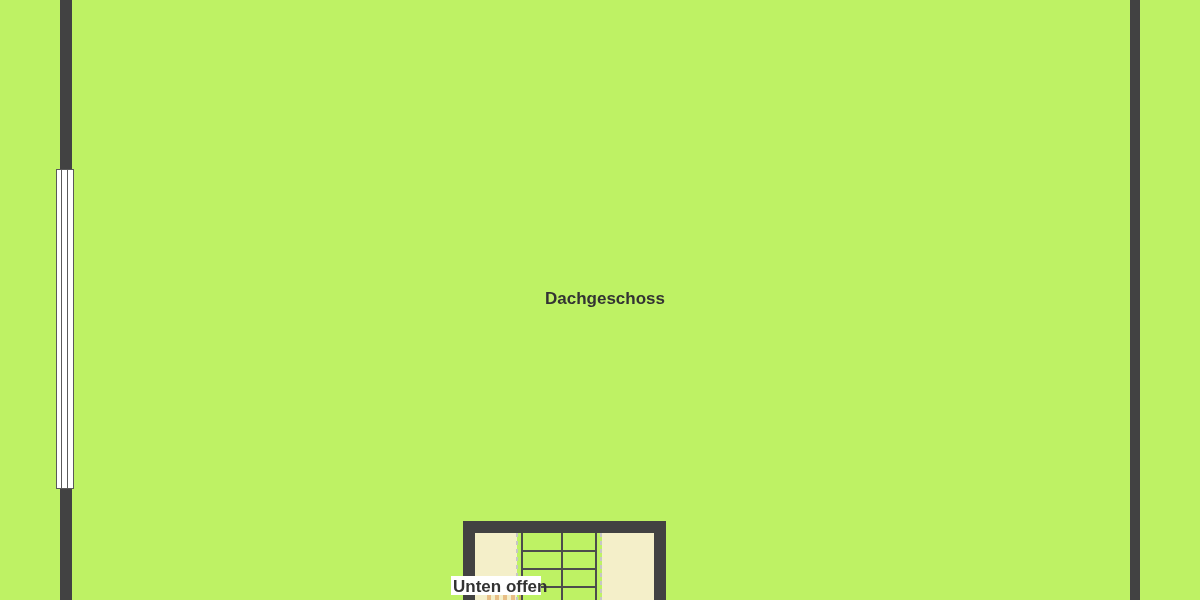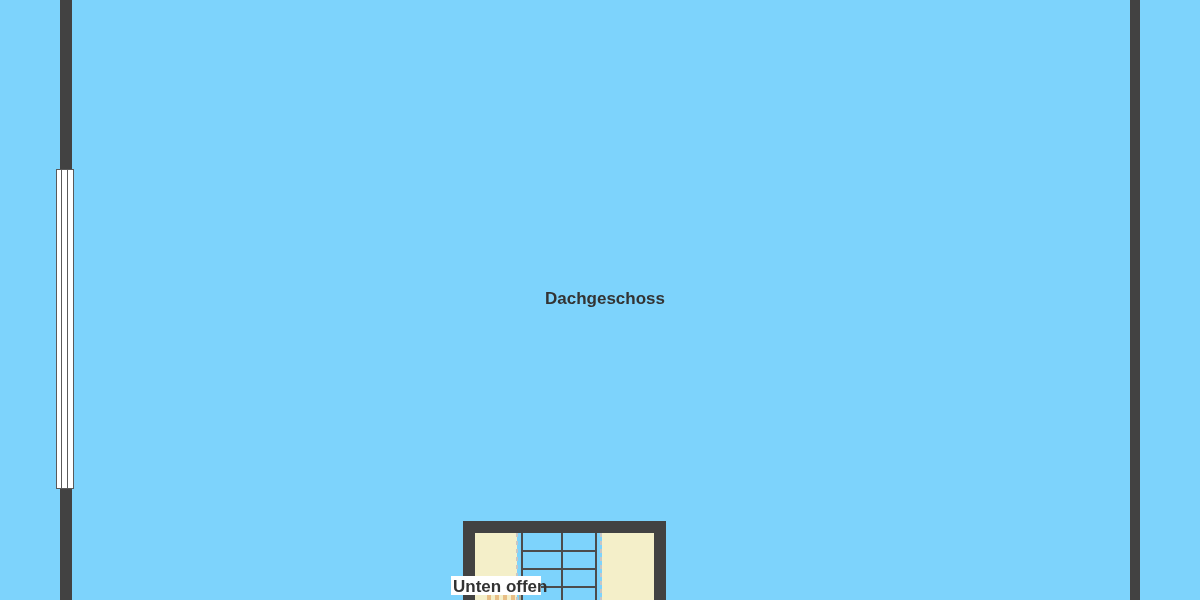--- a/index.html
+++ b/index.html
@@ -1,20 +1,20 @@
 <!DOCTYPE html>
 <html><head>
 <meta charset="utf-8">
 <style>
   html, body { margin: 0; padding: 0; background: #ffffff; }
   #stage {
     position: relative;
     width: 1200px;
     height: 600px;
-    background: #7dd3fc;
+    background: #bef264;
     overflow: hidden;
     font-family: "Liberation Sans", sans-serif;
   }
   .abs { position: absolute; }
   .wall { background: #424242; }
   .void-fill { background: #f4efc9; }
   .stair-line { background: #4c4c4c; }
   .dash-v {
     width: 2px;
     background: repeating-linear-gradient(180deg, #c6c6c6 0 4px, transparent 4px 8px);

